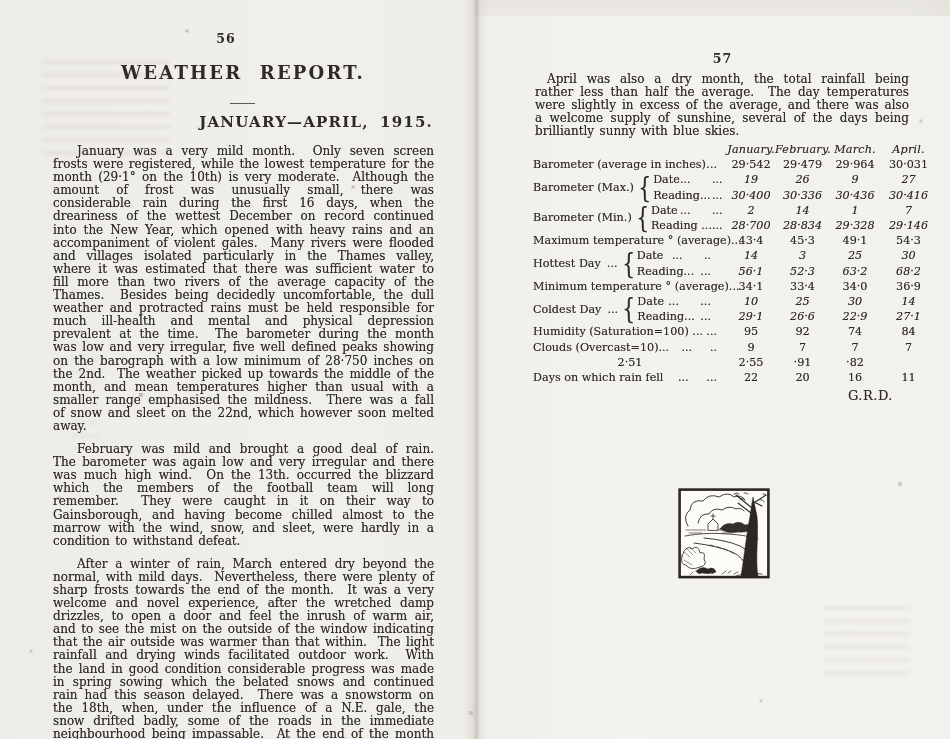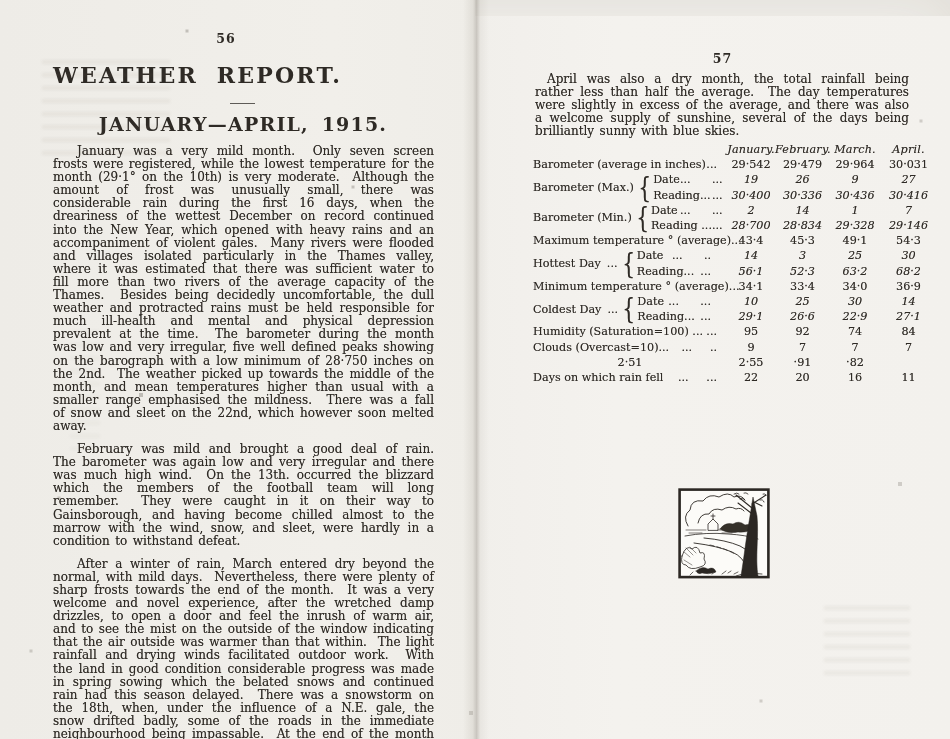--- a/index.html
+++ b/index.html
@@ -22,25 +22,25 @@
   .ghost3{left:70px; top:330px; width:30px; height:120px; opacity:.4;}
   .specks{position:absolute; left:0; top:0; width:2px; height:2px; background:transparent; pointer-events:none;
     box-shadow:140px 394px 0 1px rgba(80,75,65,.30), 352px 186px 0 .5px rgba(80,75,65,.28),
       58px 497px 0 .5px rgba(80,75,65,.25), 899px 483px 0 1px rgba(80,75,65,.22),
       760px 700px 0 .5px rgba(80,75,65,.22), 186px 30px 0 .5px rgba(80,75,65,.28),
       470px 712px 0 1px rgba(80,75,65,.20), 920px 120px 0 .5px rgba(80,75,65,.22),
       30px 650px 0 .5px rgba(80,75,65,.22);}
   
   .pagenum{position:absolute; text-align:center; font-size:12.5px; letter-spacing:1px; font-weight:bold;}
   .lp-num{left:36px; top:31px; width:380px;}
-  .lp-title{position:absolute; left:53px; top:62px; width:380px; 
-    font-size:22px; font-weight:bold; letter-spacing:2.2px; word-spacing:9px; margin:0;}
+  .lp-title{position:absolute; left:53px; top:62px; width:380px; text-align:center;
+    font-size:18px; font-weight:bold; letter-spacing:2.2px; word-spacing:9px; margin:0;}
   .lp-rule{position:absolute; left:230px; top:103px; width:25px; height:1.4px; background:rgba(46,42,37,.75);}
-  .lp-sub{position:absolute; left:53px; top:113px; width:380px; text-align:center;
-    font-size:19px; font-weight:bold; letter-spacing:1.2px; word-spacing:5px; margin:0;}
+  .lp-sub{position:absolute; left:53px; top:113px; width:380px; text-align:right;
+    font-size:15px; font-weight:bold; letter-spacing:1.2px; word-spacing:5px; margin:0;}
   .lp-text{position:absolute; left:53px; top:145px; width:381px;}
   .lp-text p, .rp-intro{
     margin:0 0 10px 0; font-size:12px; line-height:13.1px; text-align:justify;
     text-indent:24px; word-spacing:1.6px; white-space:pre-wrap;
     text-shadow:0 0 .4px rgba(46,42,37,.55);}
   
   .rp-num{left:60px; top:35px; width:375px;}
   .rp-intro{position:absolute; left:60px; top:57px; width:374px; text-indent:12px;}
   
   .wtable{position:absolute; left:58px; top:126px; width:404px; font-size:11.2px;
@@ -163,20 +163,21 @@
             <div class="cell vcell">·82</div>
           </div>
           <div class="trow single">
             <div class="cell label-zone"><span class="slabel">Days on which rain fell</span><span class="leader">...     ...</span></div>
             <div class="cell vcell">22</div>
             <div class="cell vcell">20</div>
             <div class="cell vcell">16</div>
             <div class="cell vcell">11</div>
           </div>
         </div>
+      <div class="signature">G.R.D.</div>
     </div>
 
     <svg class="vignette" viewBox="0 0 92 94" fill="none" stroke="#2b2723" stroke-width="0.9" stroke-linecap="round">
       <rect x="1.6" y="1.6" width="88.8" height="87.5" fill="#fcfbf8" stroke-width="2.6"></rect>
 
       <path d="M10,38 Q4,28 12,22 Q13,11 25,13 Q31,5 41,9 Q50,3 56,9 Q63,6 67,12"></path>
       <path d="M20,35 Q22,25 31,26 Q35,19 44,22 Q51,17 58,21 Q63,19 66,23"></path>
       <path d="M8,42 H28 M11,45 H24 M40,42 H57 M44,45 H54" stroke-width="0.6"></path>
 
       <path d="M30,42 V36 L35,31 L40,36 V42 Z" stroke-width="0.8"></path>

